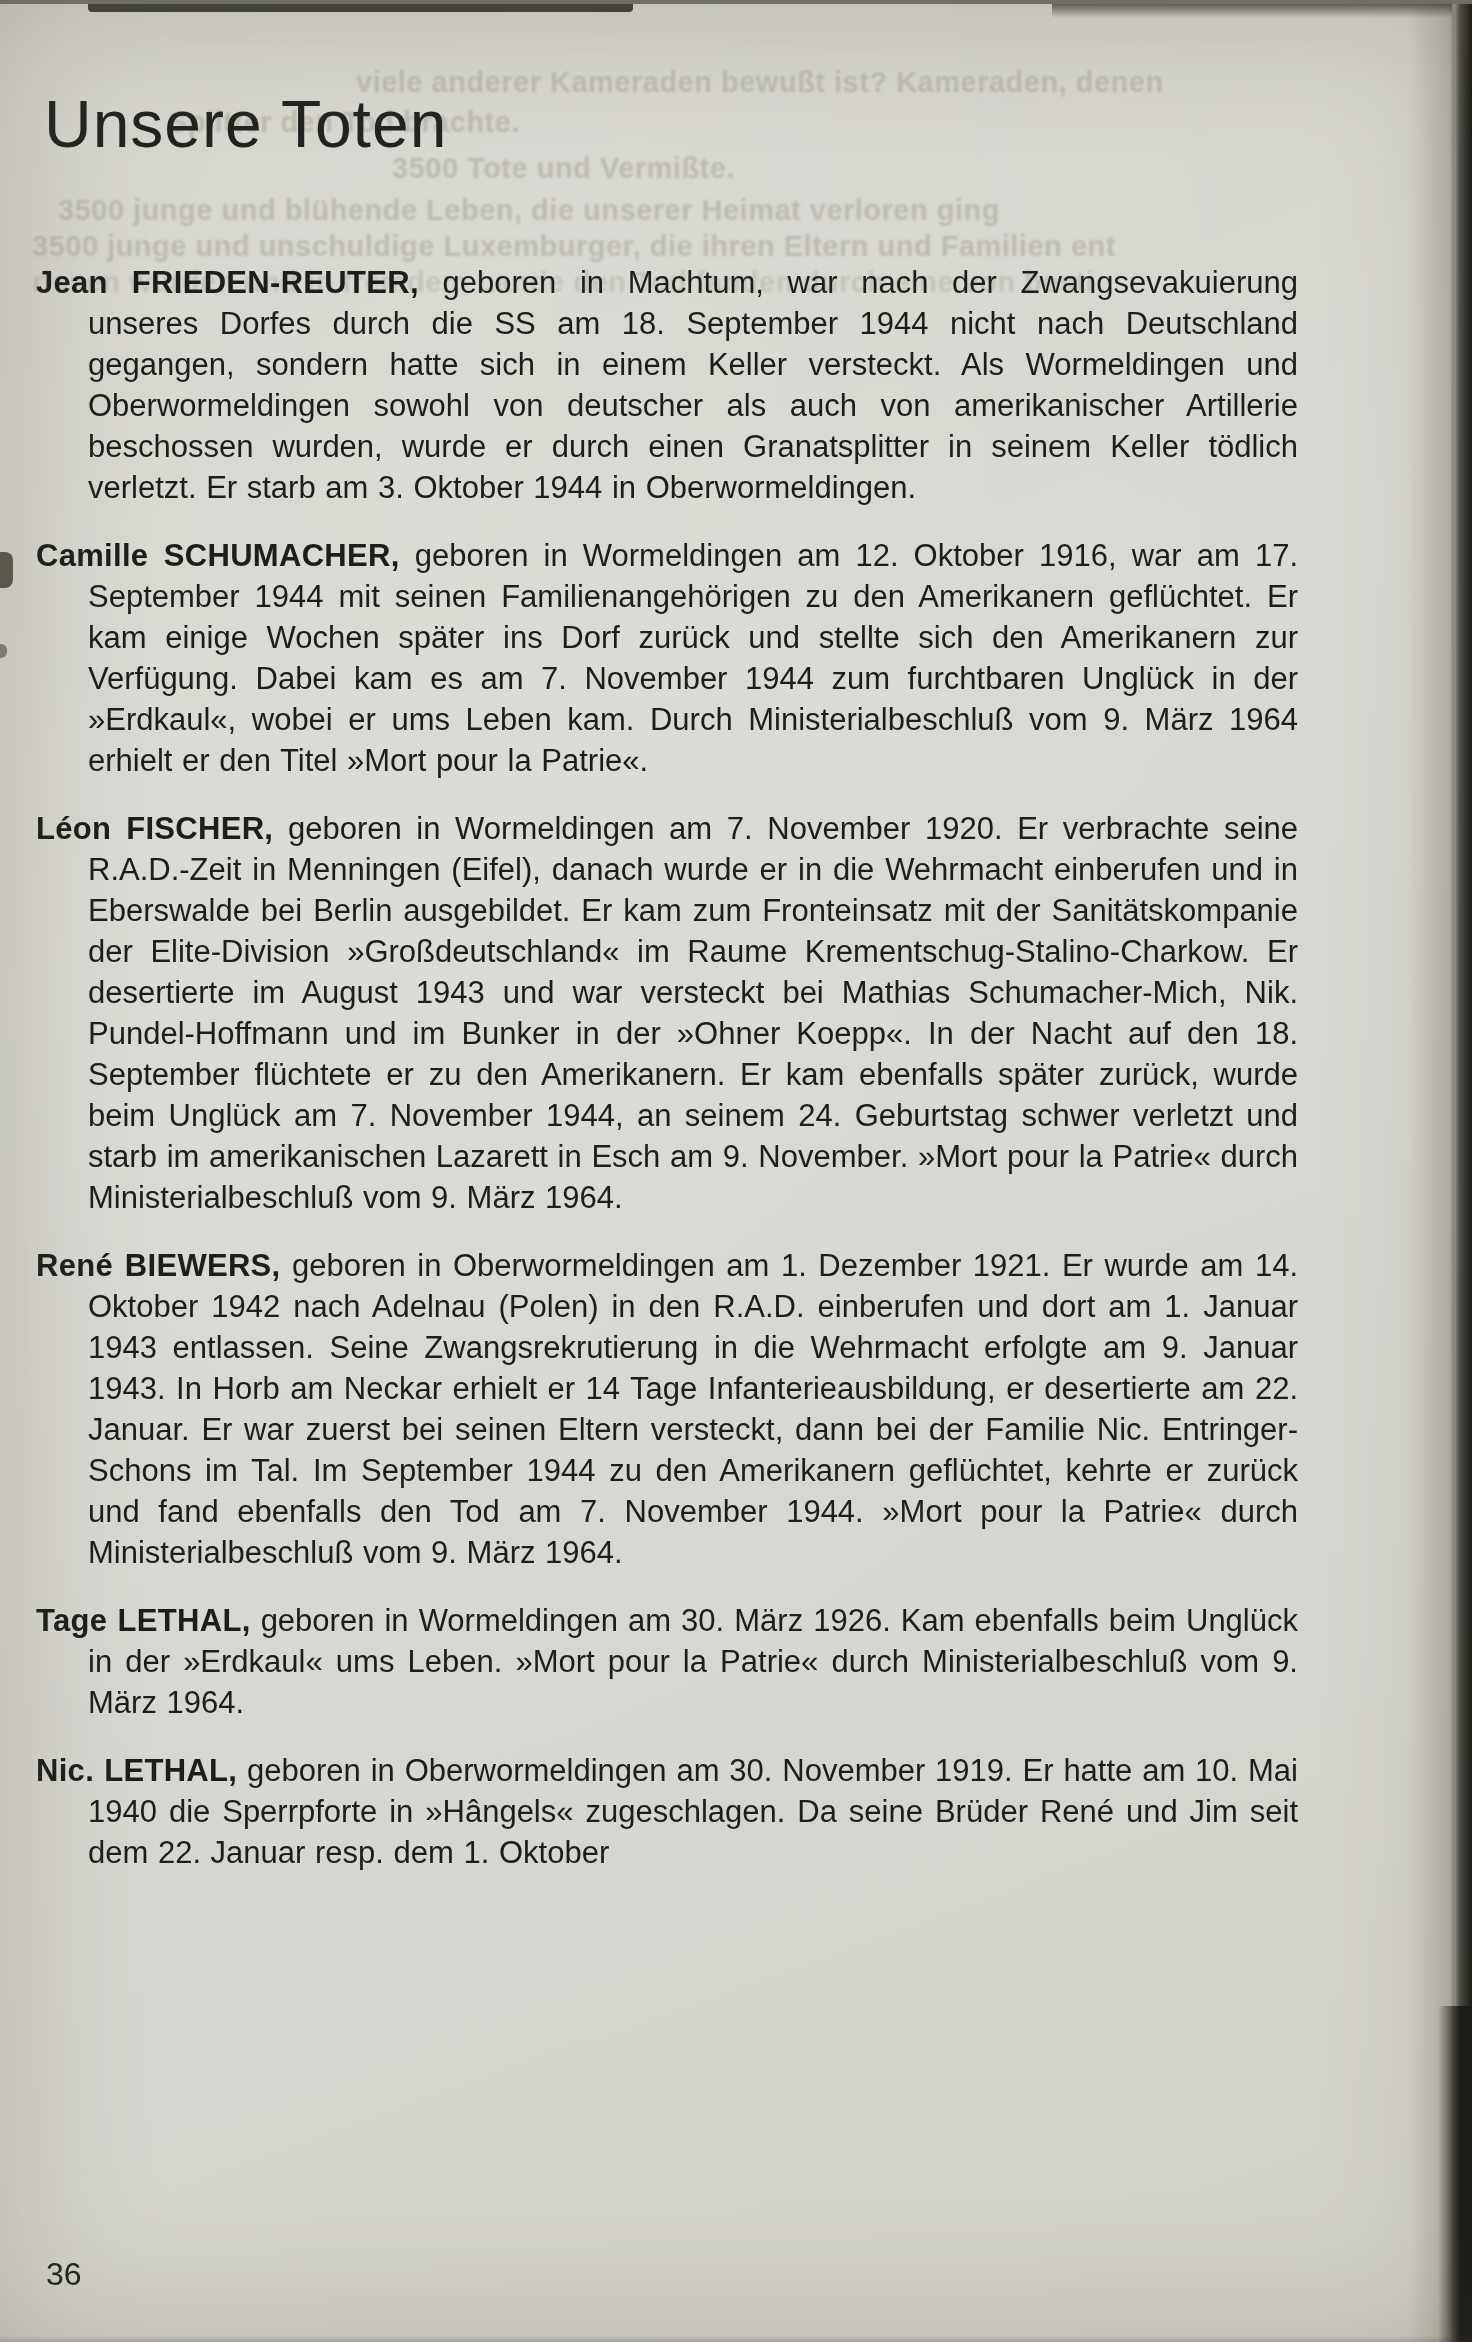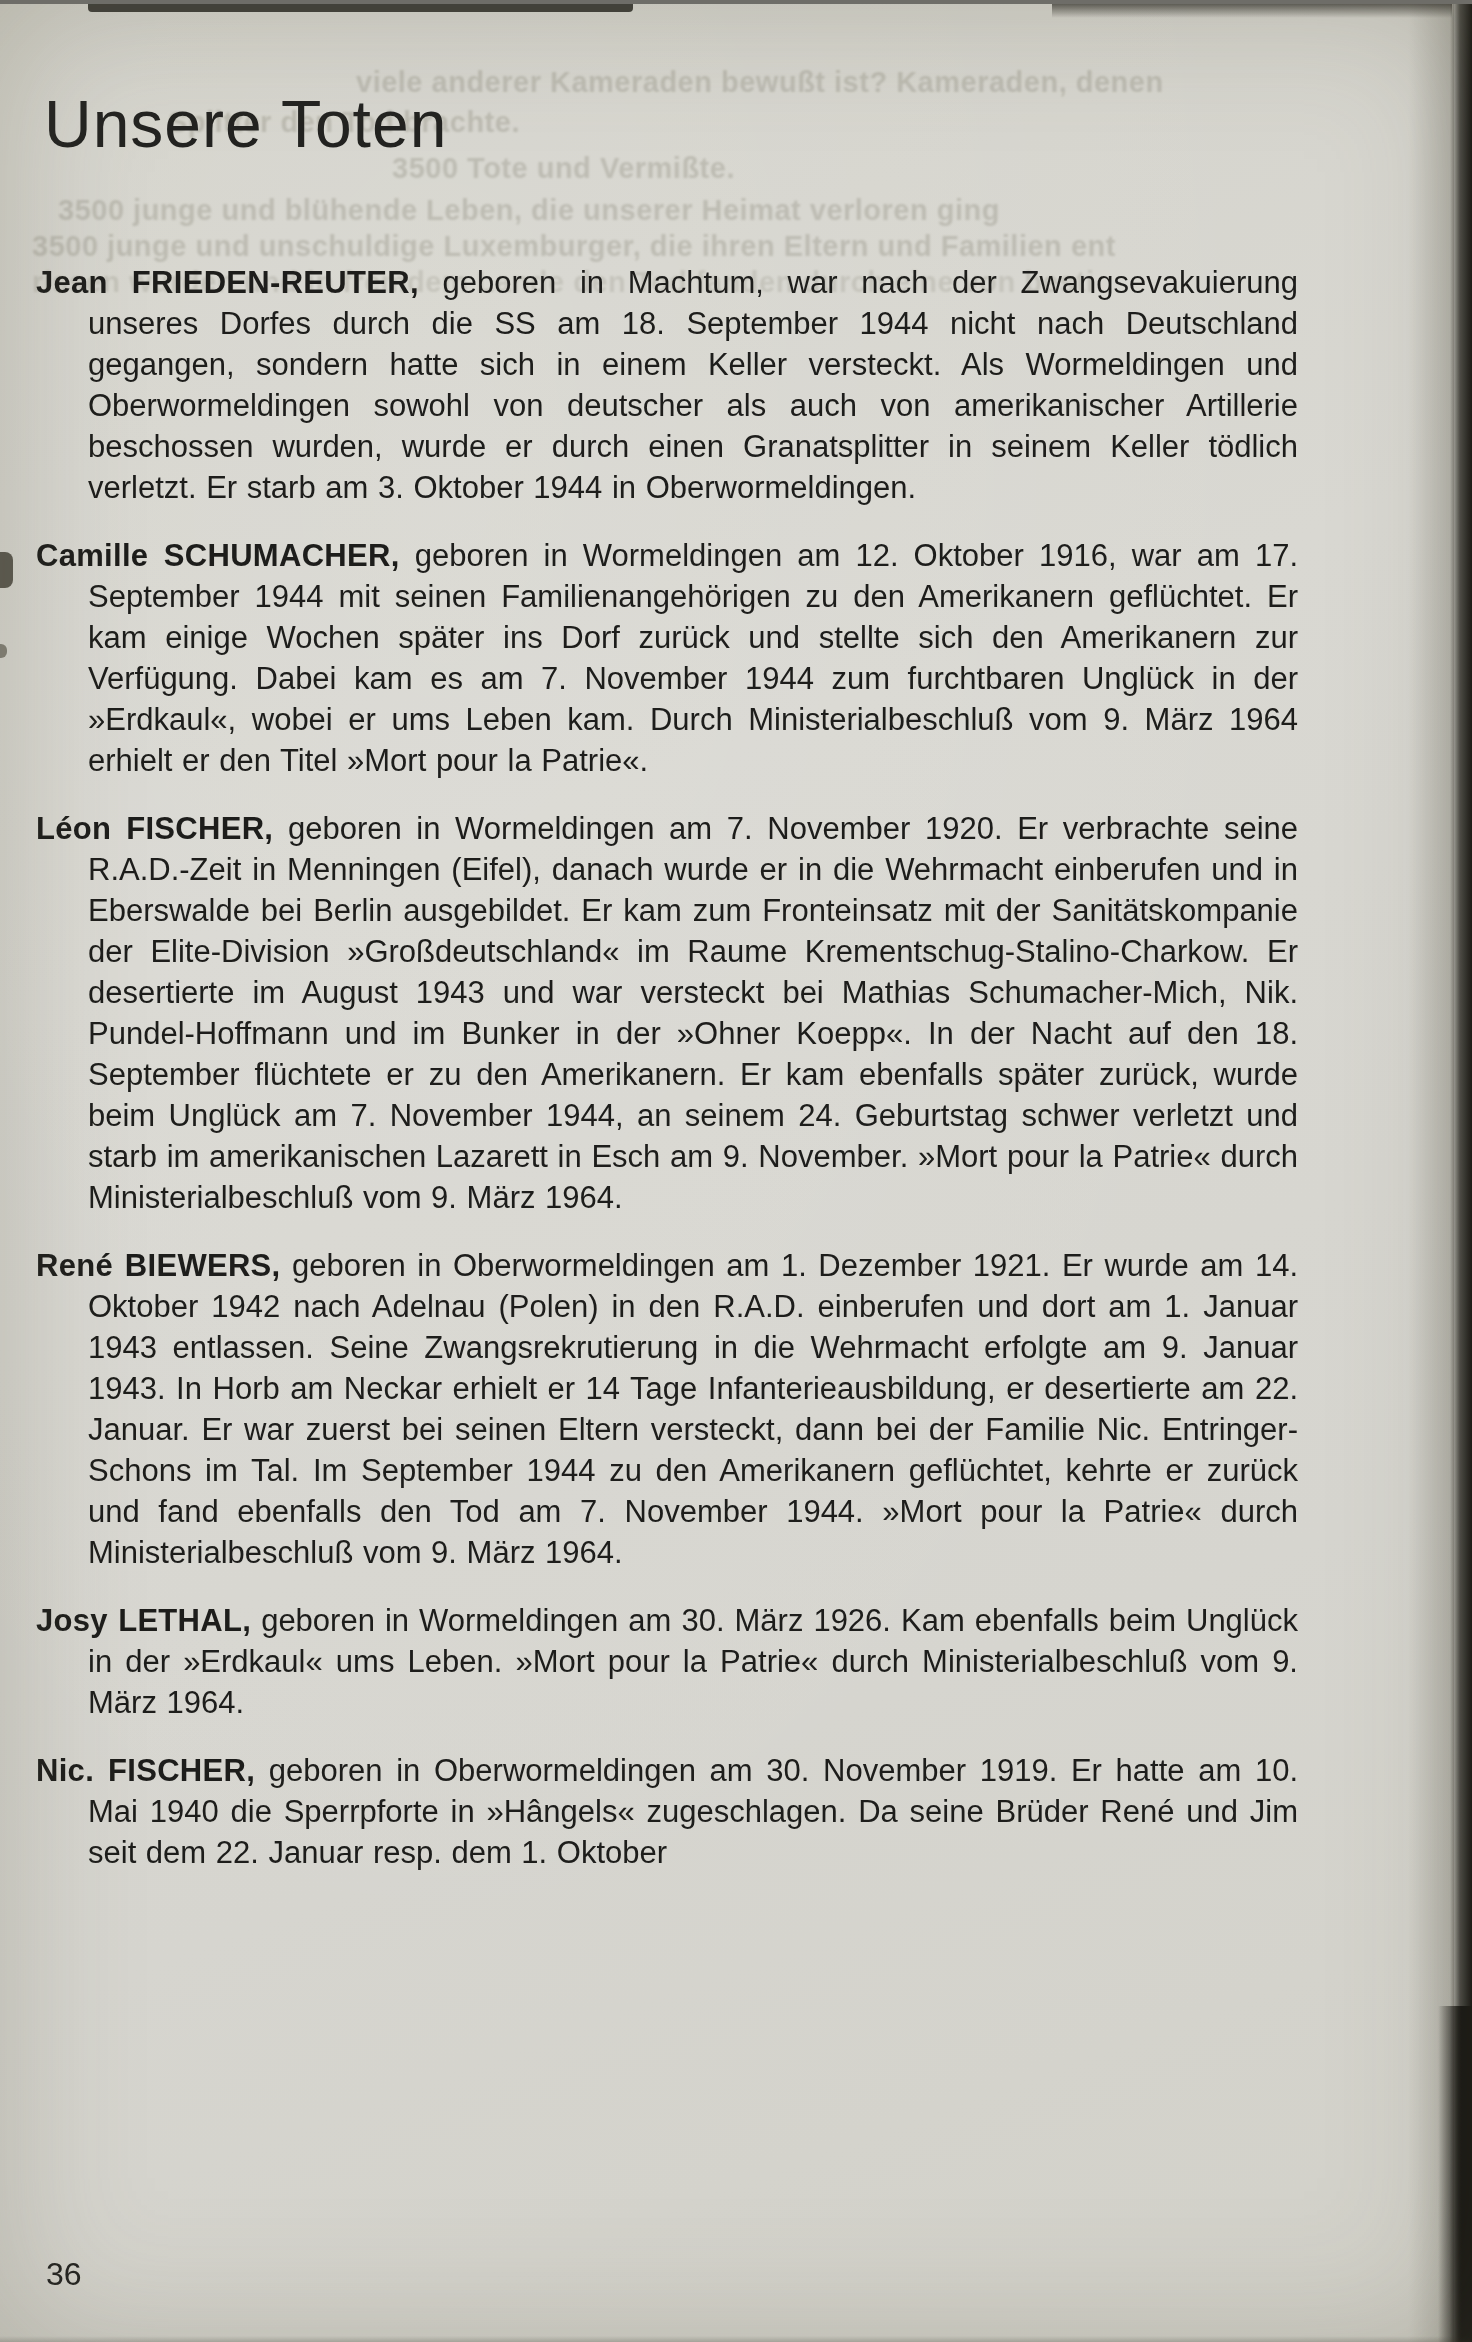--- a/index.html
+++ b/index.html
@@ -176,25 +176,25 @@
 
     <p class="entry">
       <span class="name">Léon FISCHER,</span><span> geboren in Wormeldingen am 7. November 1920. Er verbrachte seine R.A.D.-Zeit in Menningen (Eifel), danach wurde er in die Wehrmacht einberufen und in Eberswalde bei Berlin ausgebildet. Er kam zum Fronteinsatz mit der Sanitätskompanie der Elite-Division »Großdeutschland« im Raume Krementschug-Stalino-Charkow. Er desertierte im August 1943 und war versteckt bei Mathias Schumacher-Mich, Nik. Pundel-Hoffmann und im Bunker in der »Ohner Koepp«. In der Nacht auf den 18. September flüchtete er zu den Amerikanern. Er kam ebenfalls später zurück, wurde beim Unglück am 7. November 1944, an seinem 24. Geburtstag schwer verletzt und starb im amerikanischen Lazarett in Esch am 9. November. »Mort pour la Patrie« durch Ministerialbeschluß vom 9. März 1964.</span>
     </p>
 
     <p class="entry">
       <span class="name">René BIEWERS,</span><span> geboren in Oberwormeldingen am 1. Dezember 1921. Er wurde am 14. Oktober 1942 nach Adelnau (Polen) in den R.A.D. einberufen und dort am 1. Januar 1943 entlassen. Seine Zwangsrekrutierung in die Wehrmacht erfolgte am 9. Januar 1943. In Horb am Neckar erhielt er 14 Tage Infanterieausbildung, er desertierte am 22. Januar. Er war zuerst bei seinen Eltern versteckt, dann bei der Familie Nic. Entringer-Schons im Tal. Im September 1944 zu den Amerikanern geflüchtet, kehrte er zurück und fand ebenfalls den Tod am 7. November 1944. »Mort pour la Patrie« durch Ministerialbeschluß vom 9. März 1964.</span>
     </p>
 
     <p class="entry">
-      <span class="name">Josy LETHAL,</span><span> geboren in Wormeldingen am 30. März 1926. Kam ebenfalls beim Unglück in der »Erdkaul« ums Leben. »Mort pour la Patrie« durch Ministerialbeschluß vom 9. März 1964.</span>
-    </p>
-
-    <p class="entry">
-      <span class="name">Nic. FISCHER,</span><span> geboren in Oberwormeldingen am 30. November 1919. Er hatte am 10. Mai 1940 die Sperrpforte in »Hângels« zugeschlagen. Da seine Brüder René und Jim seit dem 22. Januar resp. dem 1. Oktober</span>
+      <span class="name">Tage LETHAL,</span><span> geboren in Wormeldingen am 30. März 1926. Kam ebenfalls beim Unglück in der »Erdkaul« ums Leben. »Mort pour la Patrie« durch Ministerialbeschluß vom 9. März 1964.</span>
+    </p>
+
+    <p class="entry">
+      <span class="name">Nic. LETHAL,</span><span> geboren in Oberwormeldingen am 30. November 1919. Er hatte am 10. Mai 1940 die Sperrpforte in »Hângels« zugeschlagen. Da seine Brüder René und Jim seit dem 22. Januar resp. dem 1. Oktober</span>
     </p>
 
   </div>
 
   <div class="pagenum">36</div>
 
   <div class="edge-right-shade"></div>
   <div class="edge-right"></div>
   <div class="edge-right-bottom"></div>
   <div class="edge-top"></div>

